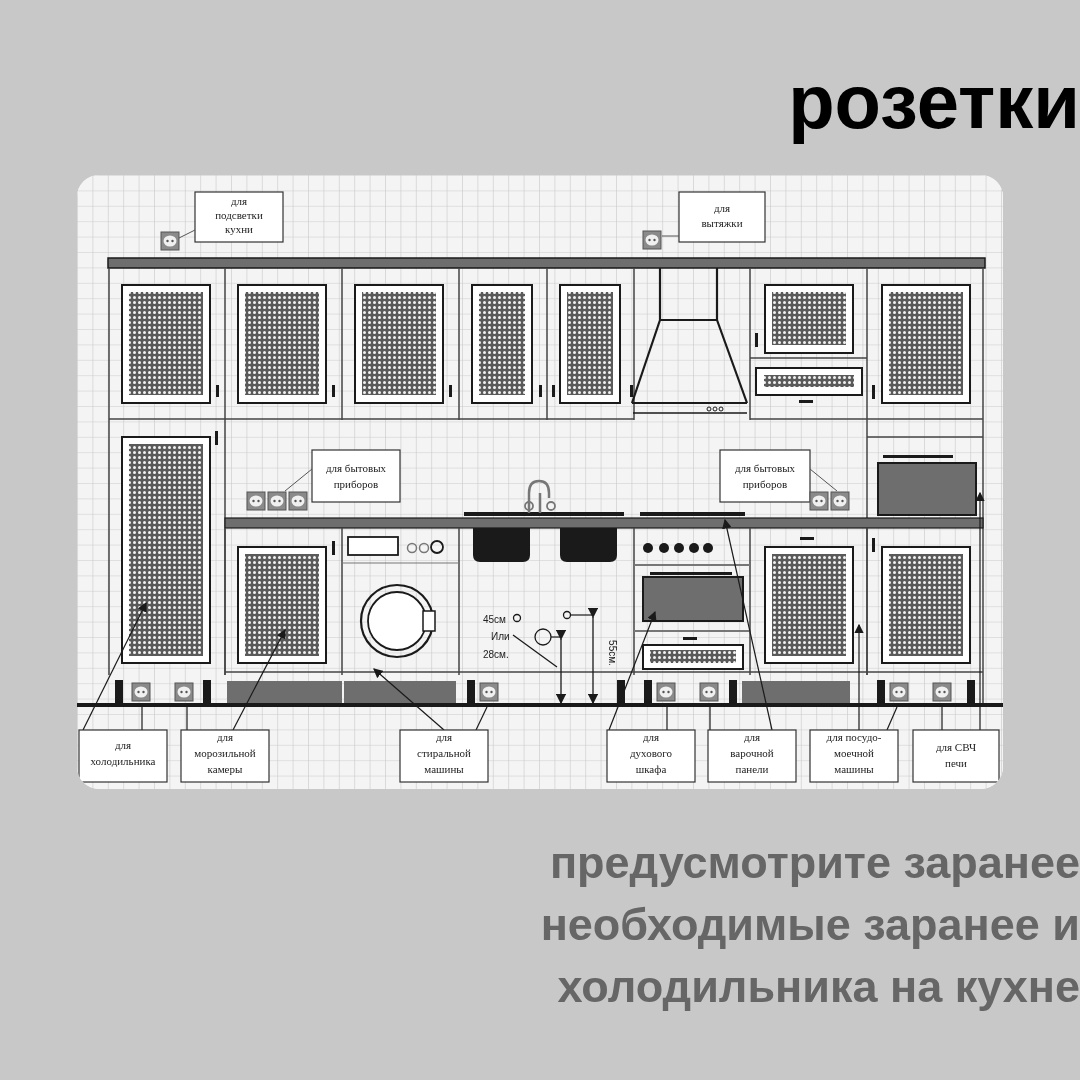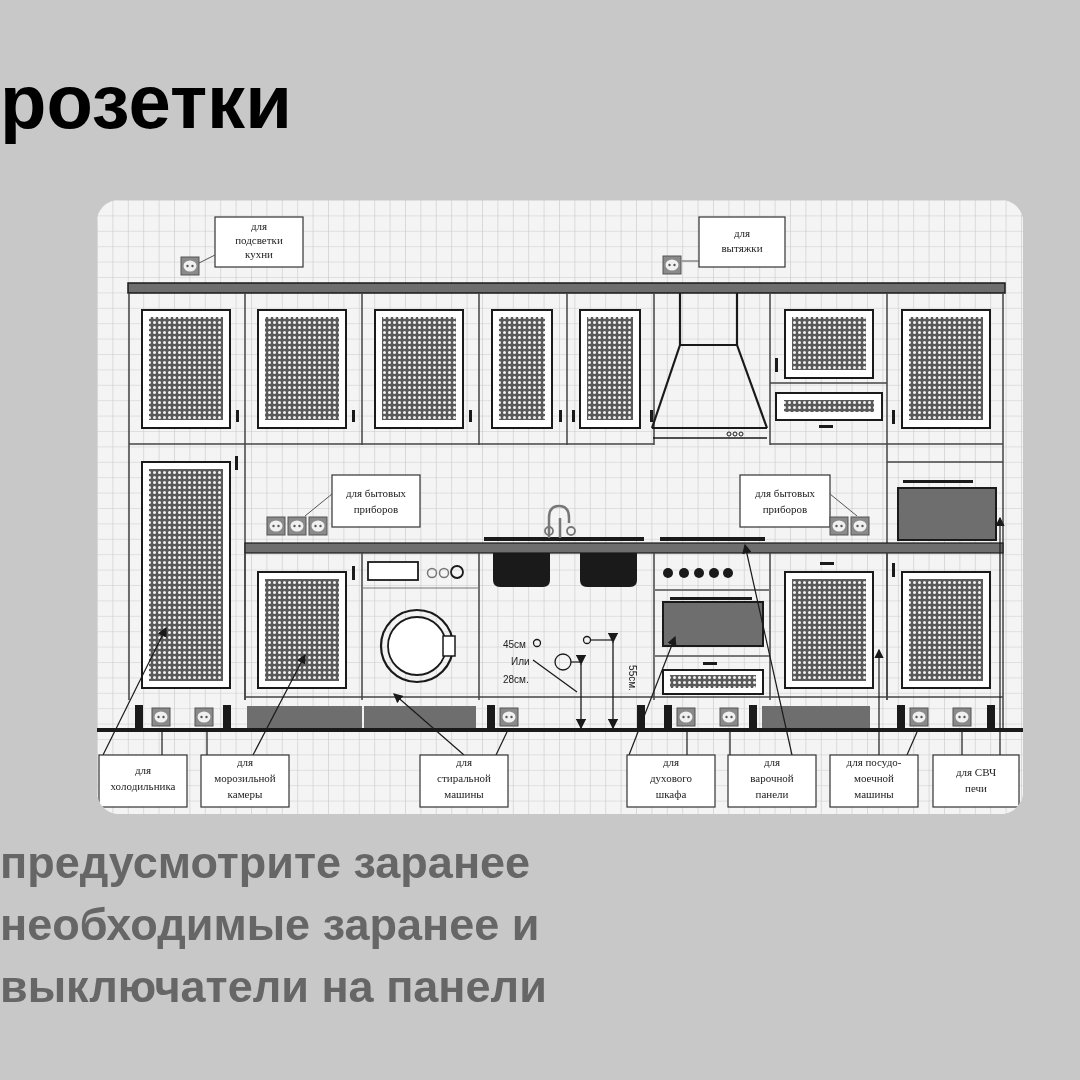--- a/index.html
+++ b/index.html
@@ -1,31 +1,31 @@
 <!DOCTYPE html>
 <html><head>
   <meta charset="utf-8">
   <style>
     html, body { margin: 0; padding: 0; }
     body {
       width: 1080px; height: 1080px; background: #c8c8c8; position: relative; overflow: hidden;
       font-family: "Liberation Sans", sans-serif;
     }
     .title {
-      position: absolute; left: 0; top: 52px; width: 1080px; text-align: left;
+      position: absolute; left: 0; top: 52px; width: 1080px; text-align: right;
       font-family: "Liberation Sans", sans-serif; font-weight: 700; font-size: 76px;
       color: #000; letter-spacing: 0px; line-height: 100px;
     }
     .card {
-      position: absolute; left: 77px; top: 200px; width: 926px; height: 614px;
-      background: #f4f4f4; border-radius: 22px; overflow: hidden; margin-left: 20px;
+      position: absolute; left: 77px; top: 175px; width: 926px; height: 614px;
+      background: #f4f4f4; border-radius: 22px; overflow: hidden;
     }
     .card svg { display: block; }
     .caption {
-      position: absolute; left: 0; top: 832px; width: 1080px; text-align: left;
+      position: absolute; left: 0; top: 832px; width: 1080px; text-align: right;
       font-family: "Liberation Sans", sans-serif; font-weight: 700; font-size: 45px;
       line-height: 62px; color: #666666;
     }
     .caption div { white-space: nowrap; }
     .lbl { font-family: "Liberation Serif", serif; font-size: 11px; fill: #222; }
     .dim { font-family: "Liberation Sans", sans-serif; font-size: 10px; fill: #222; }
   </style>
 </head>
 <body>
 
@@ -321,14 +321,14 @@
       <rect x="836" y="555" width="86" height="52" fill="#fff" stroke="#333" stroke-width="1.2"></rect>
       <text class="lbl" x="879" y="576" text-anchor="middle">для СВЧ</text>
       <text class="lbl" x="879" y="592" text-anchor="middle">печи</text>
     </g>
   </svg>
 </div>
 
 <div class="caption">
   <div>предусмотрите заранее</div>
   <div>необходимые заранее и</div>
-  <div>выключатели на панели</div>
+  <div>холодильника на кухне</div>
 </div>
 
 </body></html>

